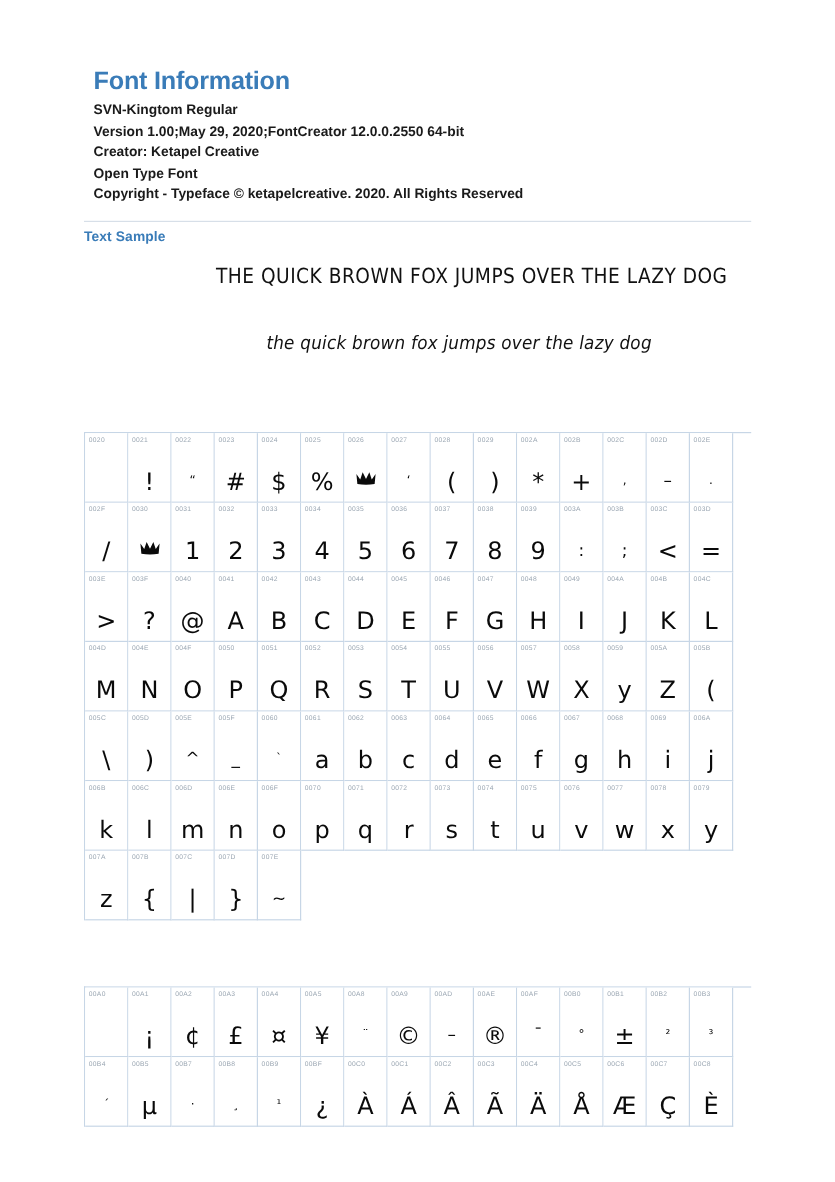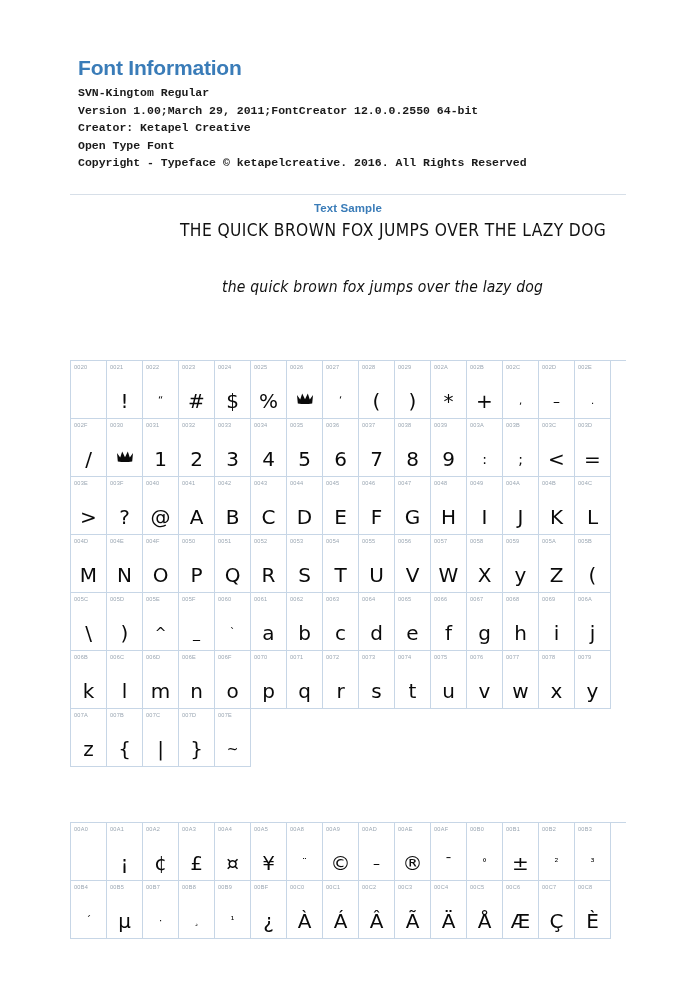--- a/index.html
+++ b/index.html
@@ -31,21 +31,20 @@
     font-size: 21px;
     font-weight: bold;
     color: #3a7cb8;
     letter-spacing: -0.2px;
   }
   .meta-block {
     position: absolute;
     left: 78px;
     top: 84px;
     width: 540px;
-    font-family: Liberation Mono, monospace;
   }
   .meta-line {
     font-size: 11.5px;
     font-weight: bold;
     line-height: 17.5px;
     color: #1a1a1a;
     white-space: nowrap;
   }
 
   
@@ -157,27 +156,27 @@
 </style>
 </head>
 <body>
 
 <div class="page">
 
   <div class="doc-title">Font Information</div>
 
   <div class="meta-block">
     <div class="meta-line">SVN-Kingtom Regular</div>
-    <div class="meta-line">Version 1.00;March 29, 2011;FontCreator 12.0.0.2550 64-bit</div>
+    <div class="meta-line">Version 1.00;May 29, 2020;FontCreator 12.0.0.2550 64-bit</div>
     <div class="meta-line">Creator: Ketapel Creative</div>
     <div class="meta-line">Open Type Font</div>
-    <div class="meta-line">Copyright - Typeface © ketapelcreative. 2016. All Rights Reserved</div>
+    <div class="meta-line">Copyright - Typeface © ketapelcreative. 2020. All Rights Reserved</div>
   </div>
 
-  <div class="section-head" style="top:194px;text-align:center;">
+  <div class="section-head" style="top:184px;">
     <div class="section-rule"></div>
     <div class="section-title">Text Sample</div>
   </div>
 
   <div class="sample sample-upper">THE QUICK BROWN FOX JUMPS OVER THE LAZY DOG</div>
   <div class="sample sample-lower">the quick brown fox jumps over the lazy dog</div>
 
 
   <div class="grid" id="grid-basic-latin" style="top:360px;">
       <div class="grid-row">

